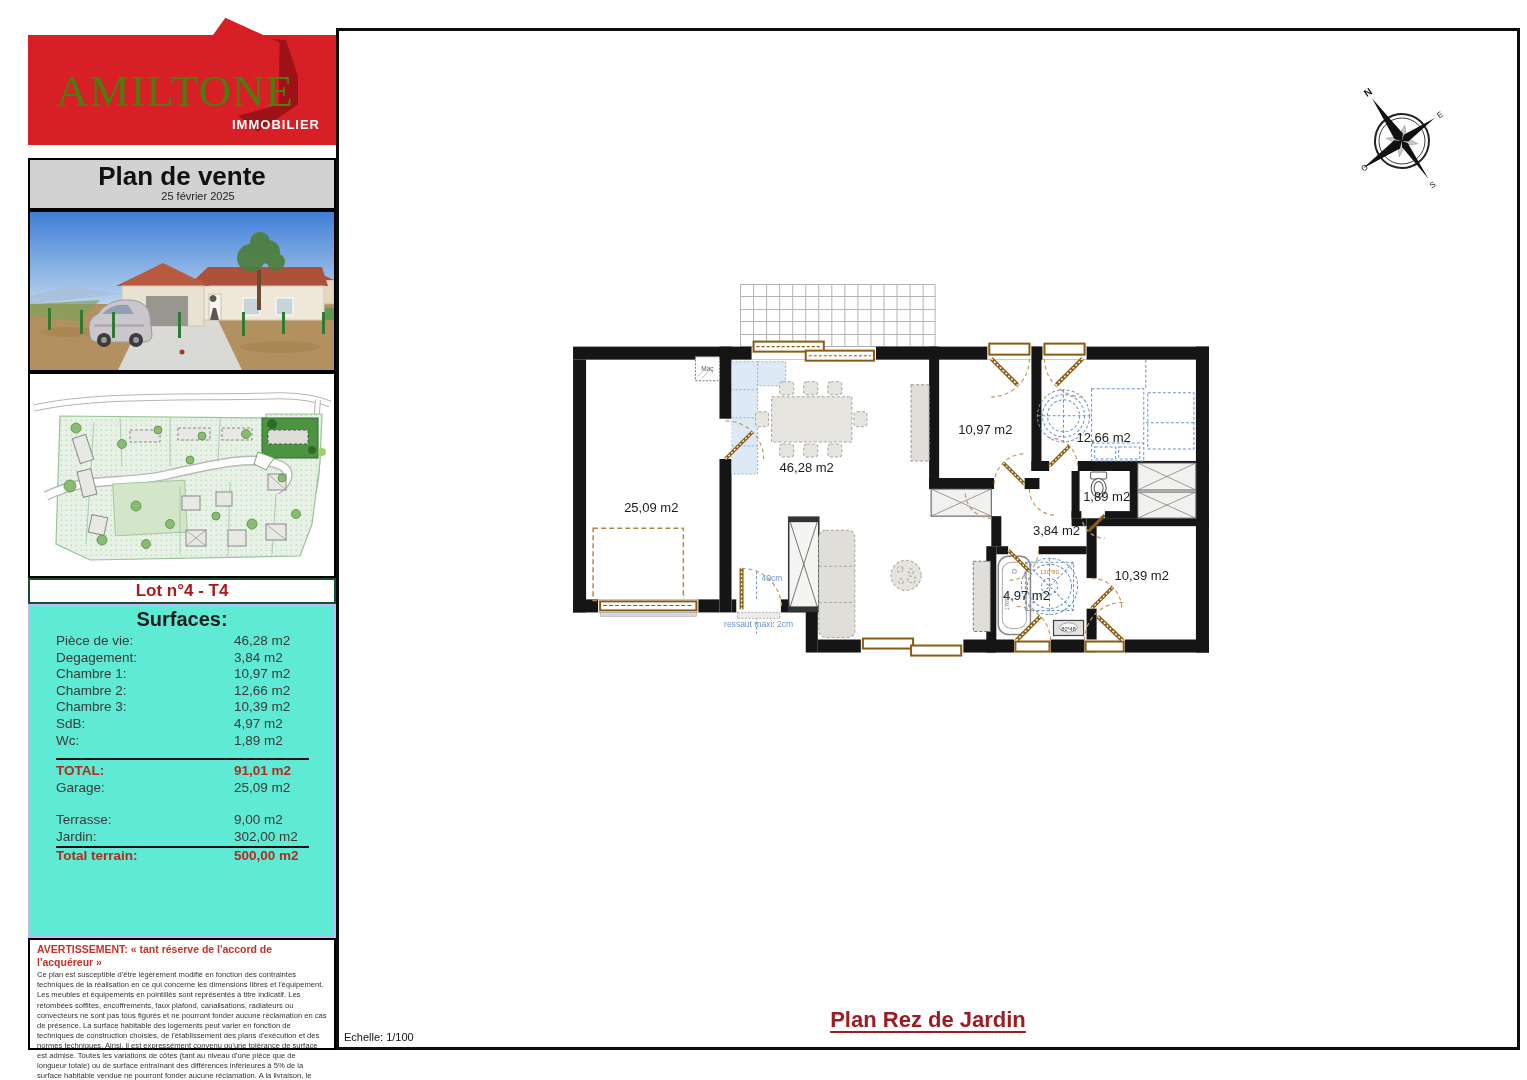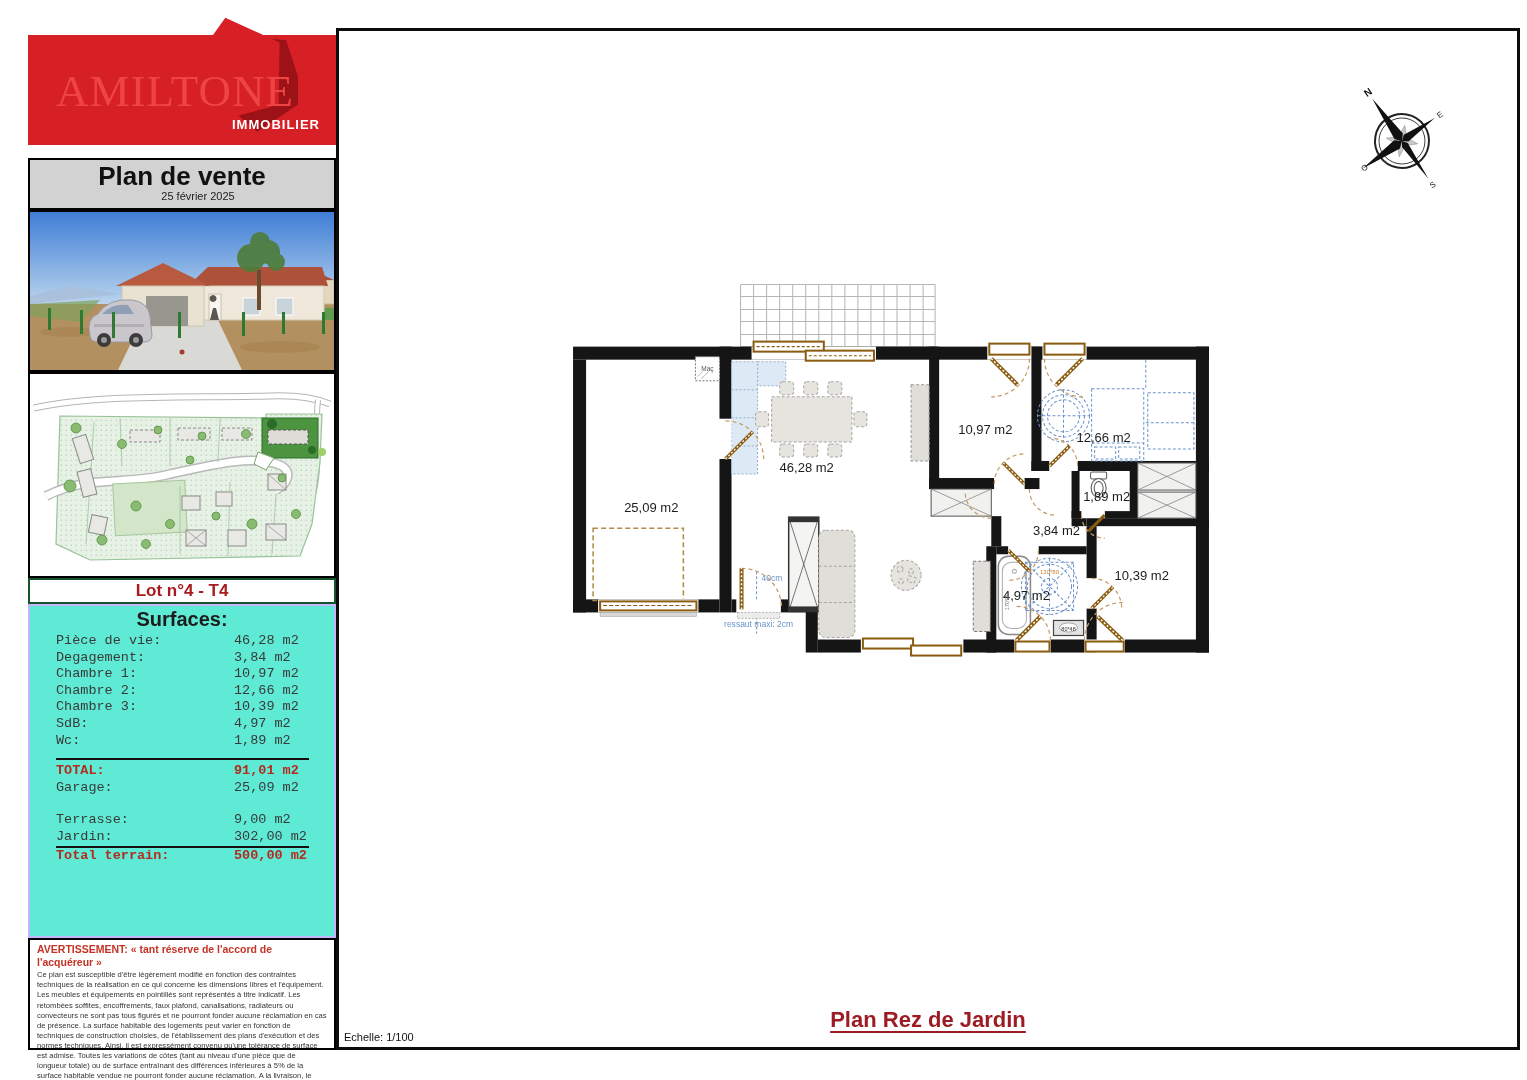--- a/index.html
+++ b/index.html
@@ -5,42 +5,42 @@
   * { margin:0; padding:0; box-sizing:border-box; }
   html,body { background:#fff; }
   body { font-family:"Liberation Sans", sans-serif; color:#1c1c1c; }
   #page { position:relative; width:1527px; height:1080px; background:#fff; overflow:hidden; }
 
   
   .logo-wrap { position:absolute; left:28px; top:14px; width:308px; height:132px; }
   .logo-box { position:absolute; left:0; top:21px; width:308px; height:110px; background:#d71f26; }
   .logo-pent { position:absolute; left:150px; top:0; width:120px; height:126px; }
   .brand { position:absolute; left:0; right:14px; top:30px; text-align:center;
-           font-family:"Liberation Serif", serif; font-size:45px; color:#ef4444; letter-spacing:1px; }
+           font-family:"Liberation Serif", serif; font-size:45px; color:#4d7c0f; letter-spacing:1px; }
   .tagline { position:absolute; right:16px; top:82px; font-size:13px; font-weight:bold;
              color:#fff; letter-spacing:1px;text-align:right; }
 
   .pv-box { position:absolute; left:28px; top:158px; width:308px; height:52px;
             background:#d2d2d2; border:2px solid #000; text-align:center; }
   .pv-title { font-size:26px; font-weight:bold; color:#111; margin-top:1px; }
   .pv-date { font-size:11px; color:#222; margin-top:-2px;padding-left:32px; }
 
   .photo-box { position:absolute; left:28px; top:210px; width:308px; height:162px;
                border:2px solid #000; overflow:hidden; background:#bfd6ec; }
   .siteplan-box { position:absolute; left:28px; top:372px; width:308px; height:206px;
                   border:2px solid #000; background:#fff; overflow:hidden; }
 
   .lot-bar { position:absolute; left:28px; top:578px; width:308px; height:26px;
              border:2px solid #14532d; background:#fff; text-align:center; }
   .lot-bar span { font-size:17px; font-weight:bold; color:#a61c1f; line-height:22px; }
 
   .surf-box { position:absolute; left:28px; top:604px; width:308px; height:334px;
               border:2px solid #c4b5fd; background:#5eead4; }
   .surf-title { text-align:center; font-size:20px; font-weight:bold; margin-top:2px; }
-  .surf-rows { padding:2px 8px 0 26px;font-family:Liberation Mono, monospace; }
+  .surf-rows { padding:2px 8px 0 26px; }
   .srow { display:flex; font-size:13.5px; line-height:16.6px; color:#3a3a3a; }
   .srow .lab { width:178px; }
   .srow .val { flex:1; }
   .srow.red { color:#b32c20; font-weight:bold; }
   .sdivider { border-top:2px solid #111; width:253px; margin:9px 0 3px 0; }
   .sgap { height:16px; }
   .srow.uline { border-bottom:2px solid #111; width:253px; }
 
   .warn-box { position:absolute; left:28px; top:938px; width:308px; height:112px;
               border:2px solid #000; background:#fff; padding:3px 7px; }

